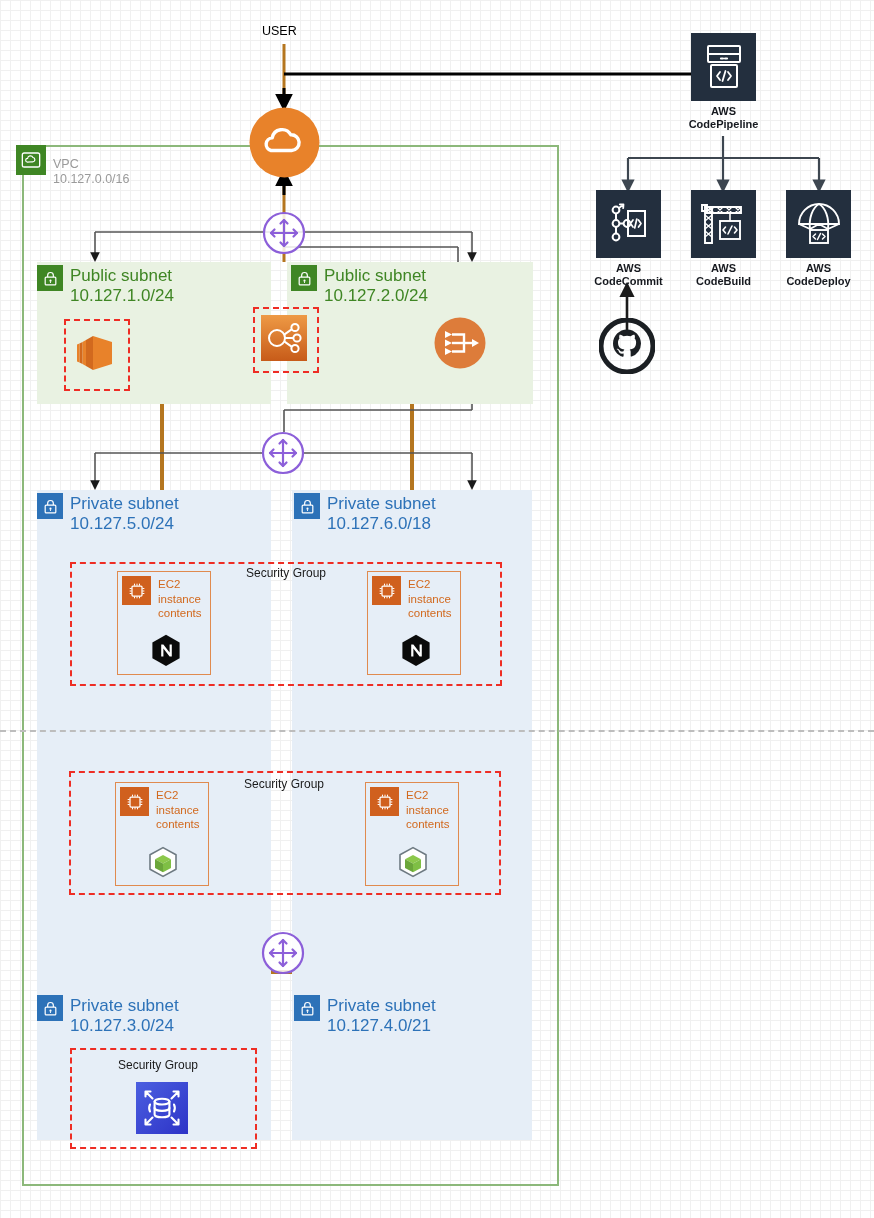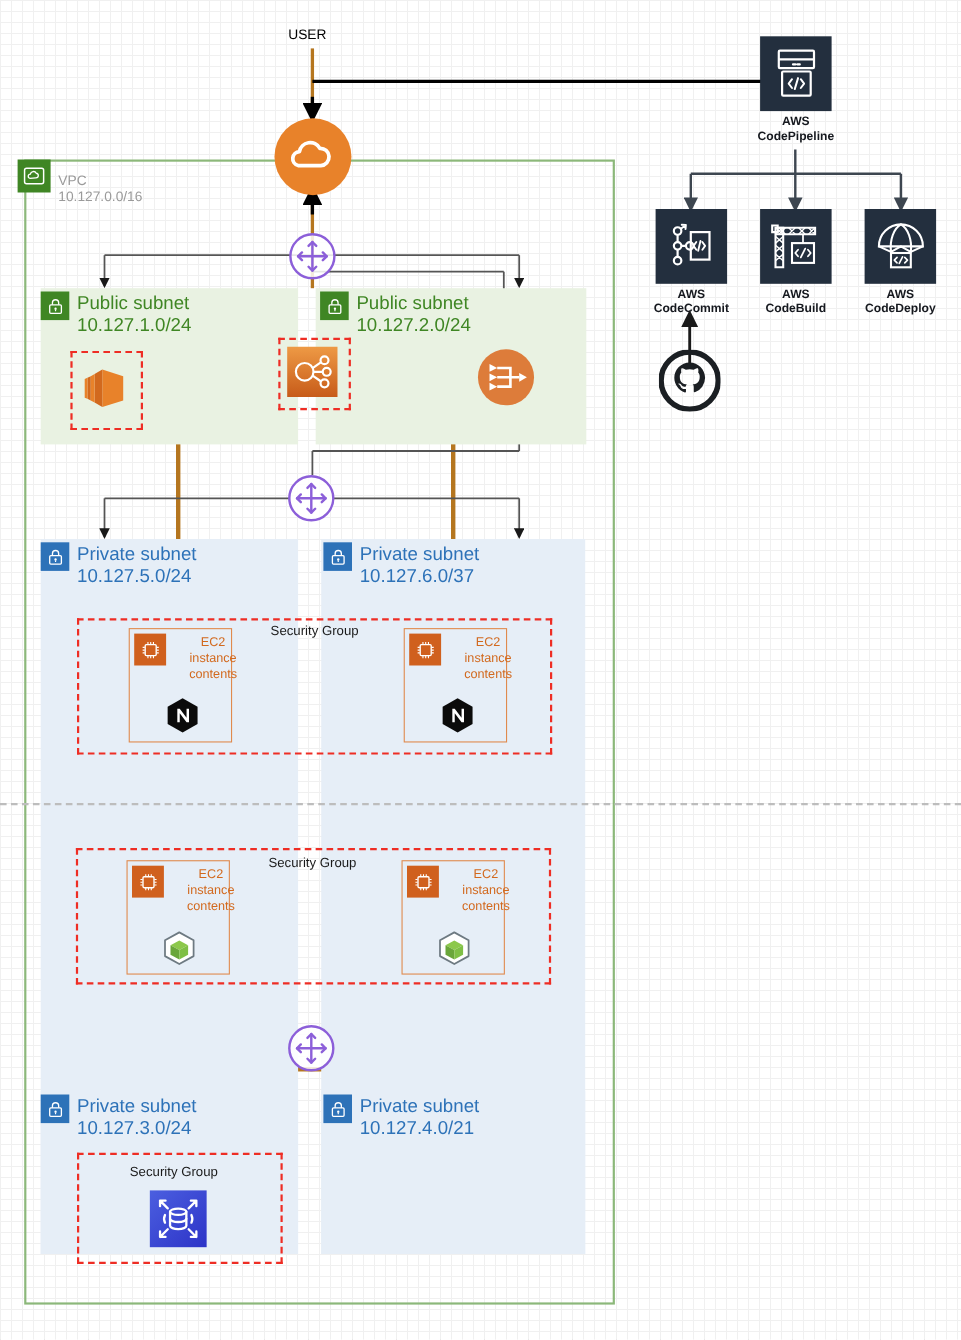--- a/index.html
+++ b/index.html
@@ -45,21 +45,21 @@
   .sn-text.g{color:#3f8624;}
   .sn-text.b{color:#2d72b8;}
 
   
   .sg{position:absolute;border:2px dashed #ee2d24;background:transparent;}
   .sg-title{position:absolute;font-size:12px;color:#1a1a1a;background:transparent;white-space:nowrap;}
 
   
   .ec2box{position:absolute;border:1.5px solid #e08a4e;background:transparent;}
   .ec2-chip{position:absolute;left:4px;top:4px;width:29px;height:29px;background:#d0601e;display:flex;align-items:center;justify-content:center;}
-  .ec2-lbl{position:absolute;left:54px;top:5px;font-size:11.5px;color:#d2691e;line-height:1.28;white-space:pre;text-align:center;}
+  .ec2-lbl{position:absolute;left:40px;top:5px;font-size:11.5px;color:#d2691e;line-height:1.28;white-space:pre;}
 
   
   .dbox{position:absolute;border:2px dashed #ee2d24;}
 
   
   .svc{position:absolute;}
   .svc-tile{width:100%;height:100%;background:#232f3e;display:flex;align-items:center;justify-content:center;}
   .svc-label{position:absolute;left:50%;transform:translateX(-50%);top:100%;margin-top:4px;text-align:center;font-size:11px;font-weight:bold;color:#16191f;line-height:1.2;white-space:pre;}
 
   .userlbl{font-size:12.5px;color:#000;font-weight:normal;}
@@ -202,21 +202,21 @@
 
   <div class="sn-tag" style="left:294px;top:493px;">
     <span class="sn-icon b">
       <svg width="17" height="17" viewBox="0 0 24 24" fill="none" stroke="#fff" stroke-width="1.7">
         <rect x="4.5" y="10" width="15" height="11" rx="1.4"></rect>
         <path d="M8 10V7.5a4 4 0 0 1 8 0V10"></path>
         <circle cx="12" cy="15" r="1.5" fill="#fff" stroke="none"></circle>
         <path d="M12 16.2v2" stroke-width="1.5"></path>
       </svg>
     </span>
-    <span class="sn-text b"><span>Private subnet</span><br><span>10.127.6.0/37</span></span>
+    <span class="sn-text b"><span>Private subnet</span><br><span>10.127.6.0/18</span></span>
   </div>
 
   <div class="subnet priv" style="left:37px;top:992px;width:234px;height:148px;"></div>
   <div class="subnet priv" style="left:292px;top:992px;width:240px;height:148px;"></div>
 
   <div class="sn-tag" style="left:37px;top:995px;">
     <span class="sn-icon b">
       <svg width="17" height="17" viewBox="0 0 24 24" fill="none" stroke="#fff" stroke-width="1.7">
         <rect x="4.5" y="10" width="15" height="11" rx="1.4"></rect>
         <path d="M8 10V7.5a4 4 0 0 1 8 0V10"></path>

